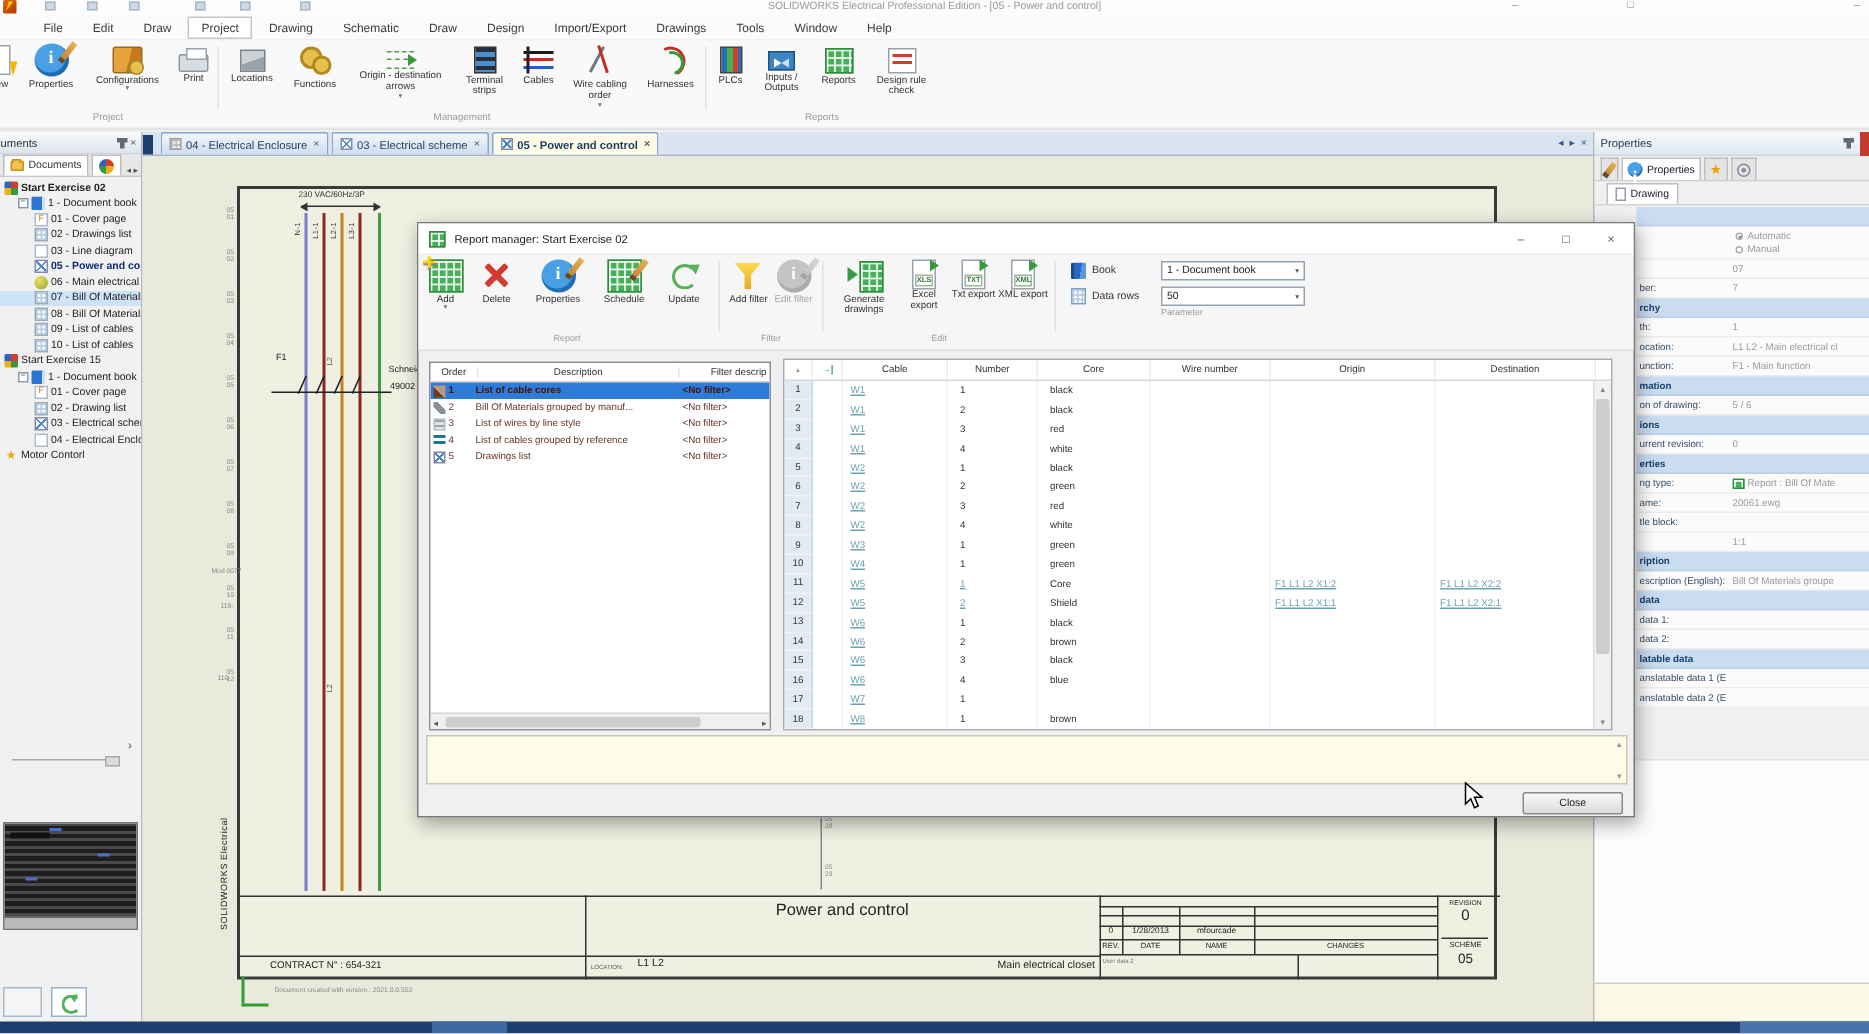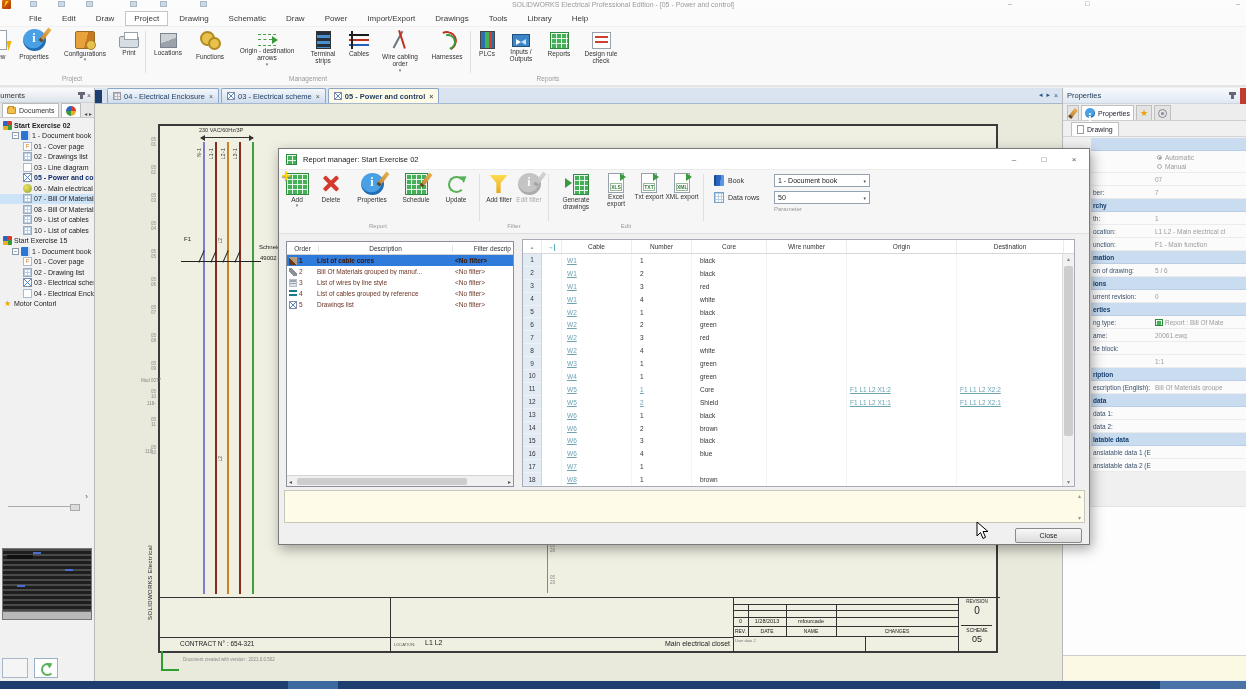--- a/index.html
+++ b/index.html
@@ -259,25 +259,25 @@
   </div>
 
   <div id="menubar">
       <div class="menu-item">File</div>
       <div class="menu-item">Edit</div>
       <div class="menu-item">Draw</div>
       <div class="menu-item active">Project</div>
       <div class="menu-item">Drawing</div>
       <div class="menu-item">Schematic</div>
       <div class="menu-item">Draw</div>
-      <div class="menu-item">Power</div>
+      <div class="menu-item">Design</div>
       <div class="menu-item">Import/Export</div>
       <div class="menu-item">Drawings</div>
       <div class="menu-item">Tools</div>
-      <div class="menu-item">Library</div>
+      <div class="menu-item">Window</div>
       <div class="menu-item">Help</div>
     </div>
 
   <div id="ribbon">
       <div class="rgroup">
         <div class="rbtns">
           <div class="rbtn" style="width: 26px; margin-left: -14px;">
             <div class="ric ic-new"></div>
             <div class="cap">New</div>
             <div class="caret">▾</div>
@@ -562,20 +562,21 @@
     <div class="tbl" style="left:638px;top:506px;width:225px;height:1px"></div>
     <div class="tbl" style="left:638px;top:513px;width:225px;height:1px"></div>
     <div class="tbl" style="left:638px;top:522px;width:225px;height:1px"></div>
     <div class="tbl" style="left:638px;top:532px;width:225px;height:1px"></div>
     <div class="tbl" style="left:653px;top:500px;width:1px;height:32px"></div>
     <div class="tbl" style="left:691px;top:500px;width:1px;height:32px"></div>
     <div class="tbl" style="left:741px;top:500px;width:1px;height:32px"></div>
     <div class="tbl" style="left:770px;top:532px;width:1px;height:17px"></div>
     <div class="tbl" style="left:866px;top:521px;width:31px;height:1px"></div>
 
+    <div class="tbt" style="left:295px;top:497px;width:343px;text-align:center;font-size:11px">Power and control</div>
     <div class="tbt" style="left:85px;top:536px;font-size:6.5px">CONTRACT N° : 654-321</div>
     <div class="tbt" style="left:299px;top:538px;font-size:4px;color:#555">LOCATION:</div>
     <div class="tbt" style="left:330px;top:535px;font-size:7px">L1 L2</div>
     <div class="tbt" style="left:430px;top:536px;width:205px;text-align:right;font-size:7px">Main electrical closet</div>
     <div class="tbt" style="left:638px;top:514px;width:15px;text-align:center;font-size:5.5px">0</div>
     <div class="tbt" style="left:653px;top:514px;width:38px;text-align:center;font-size:5.5px">1/28/2013</div>
     <div class="tbt" style="left:691px;top:514px;width:50px;text-align:center;font-size:5.5px">mfourcade</div>
     <div class="tbt" style="left:638px;top:523.5px;width:15px;text-align:center;font-size:5px">REV.</div>
     <div class="tbt" style="left:653px;top:523.5px;width:38px;text-align:center;font-size:5px">DATE</div>
     <div class="tbt" style="left:691px;top:523.5px;width:50px;text-align:center;font-size:5px">NAME</div>

